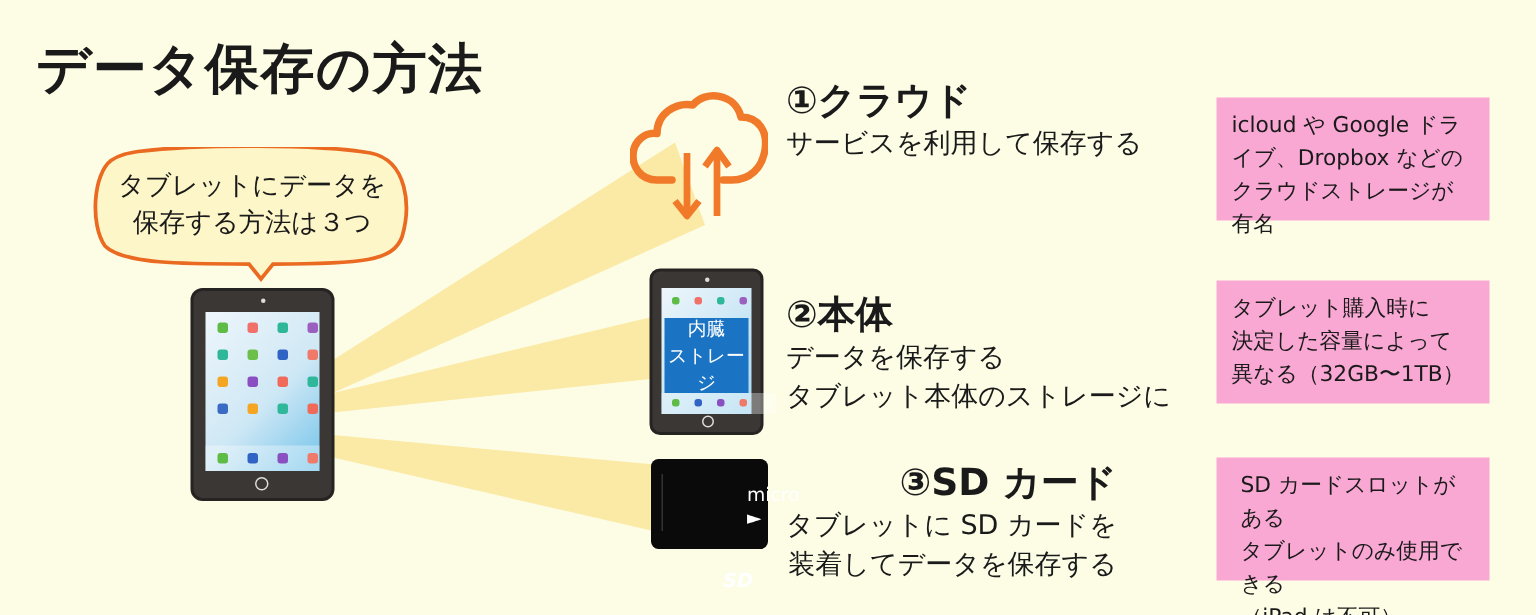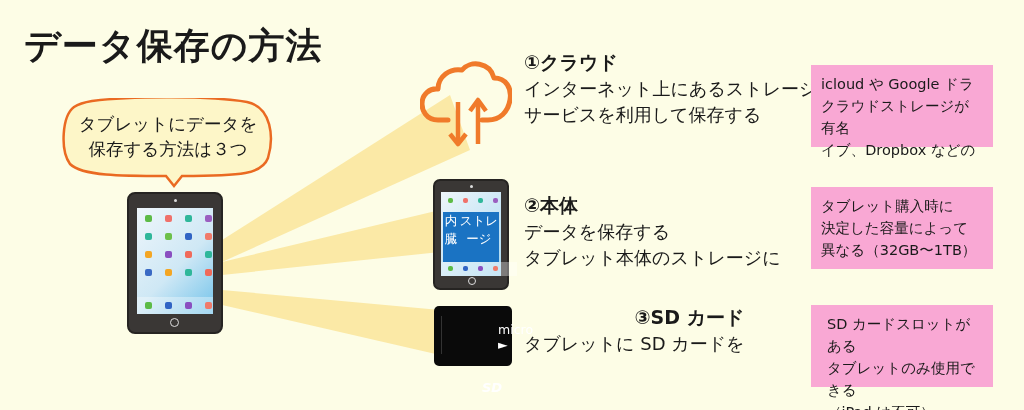--- a/index.html
+++ b/index.html
@@ -22,26 +22,26 @@
   .cloud{left:420px;top:58px;width:92px;height:92px;}
   .tab2{left:433px;top:179px;width:76px;height:111px;background:#3a3735;border-radius:7px;border:2px solid #262422;box-sizing:border-box;}
   .tab2 .screen{position:absolute;left:6px;top:11px;width:60px;height:84px;background:linear-gradient(135deg,#eef6fb,#a9d8f0);}
   .tab2 .cam{position:absolute;left:35px;top:4px;width:3px;height:3px;border-radius:50%;background:#ddd;}
   .tab2 .home{position:absolute;left:33px;top:96px;width:8px;height:8px;border-radius:50%;border:1.5px solid #ddd;box-sizing:border-box;}
   .tab2 .apps{left:7px;top:6px;grid-template-columns:repeat(4,5px);grid-gap:0 10px;}
   .tab2 .app{width:5px;height:5px;}
   .tab2 .dock .apps{top:4px;}
   .tab2 .dock{height:14px;}
   .storage-label{position:absolute;left:2px;top:20px;width:56px;height:50px;background:#1a73c3;color:#fff;
-       font-size:12.5px;line-height:18px;text-align:center;display:flex;justify-content:center;}
+       font-size:12.5px;line-height:18px;text-align:center;display:flex;flex-direction:column;justify-content:center;}
   .sdcard{left:434px;top:306px;width:78px;height:60px;background:#0a0a0a;border-radius:5px;}
   .sdcard .notch{position:absolute;left:-1px;top:10px;width:8px;height:38px;border-right:1px solid #333;border-radius:0 0 0 0;}
   .sd-micro{position:absolute;left:24px;top:16px;color:#fff;font-size:12.5px;margin-left:40px;}
   .sd-sd{position:absolute;left:48px;top:30px;color:#fff;font-size:13px;font-weight:bold;font-style:italic;margin-top:44px;}
-  .method-title{font-size:19px;font-weight:bold;}
+  .method-title{font-size:25px;font-weight:bold;}
   .method-desc{font-size:18px;line-height:26px;}
   .m1{left:524px;top:50px;} .m2{left:524px;top:193px;} .m3{left:524px;top:305px;text-align:right;}
   .note{background:#f9a8d4;font-size:14.5px;line-height:22px;padding:8px 10px;box-sizing:border-box;width:182px;}
   .n1{left:811px;top:65px;height:82px;}
   .n2{left:811px;top:187px;height:82px;}
   .n3{left:811px;top:305px;height:82px;padding-left:16px;}
 </style>
 </head>
 <body>
 
@@ -99,27 +99,26 @@
 <svg class="abs cloud" viewBox="0 0 92 92">
   <path d="M28,62 L18,62 C6,62 2,52 2,46 C2,36 10,30 18,31 C18,18 30,10 42,12 C50,2 70,4 74,20 C86,20 92,30 90,42 C88,54 80,62 68,62 L62,62" fill="none" stroke="#f07a2a" stroke-width="5" stroke-linecap="round" stroke-linejoin="round"></path>
   <line x1="38" y1="44" x2="38" y2="84" stroke="#f07a2a" stroke-width="4.5"></line>
   <polyline points="30,76 38,86 46,76" fill="none" stroke="#f07a2a" stroke-width="4.5" stroke-linejoin="round"></polyline>
   <line x1="58" y1="86" x2="58" y2="44" stroke="#f07a2a" stroke-width="4.5"></line>
   <polyline points="50,53 58,42 66,53" fill="none" stroke="#f07a2a" stroke-width="4.5" stroke-linejoin="round"></polyline>
 </svg>
 
 <div class="abs m1">
   <div class="method-title">①クラウド</div>
-  <div class="method-desc">インターネット上にあるストレージ</div>
   <div class="method-desc">サービスを利用して保存する</div>
 </div>
 <div class="abs note n1">
   <div>icloud や Google ドラ</div>
+  <div>イブ、Dropbox などの</div>
   <div>クラウドストレージが有名</div>
-  <div>イブ、Dropbox などの</div>
 </div>
 
 <div class="abs tab2">
   <div class="cam"></div>
   <div class="screen">
     <div class="apps">
       <div class="app" style="background:#5dbb46"></div>
         <div class="app" style="background:#f0716a"></div>
         <div class="app" style="background:#2fb79a"></div>
         <div class="app" style="background:#9b5fc0"></div>
@@ -153,18 +152,19 @@
 
 <div class="abs sdcard">
   <div class="notch"></div>
   <div class="sd-micro">micro ►</div>
   <div class="sd-sd">SD</div>
 </div>
 
 <div class="abs m3">
   <div class="method-title">③SD カード</div>
   <div class="method-desc">タブレットに SD カードを</div>
+  <div class="method-desc">装着してデータを保存する</div>
 </div>
 <div class="abs note n3">
   <div>SD カードスロットがある</div>
   <div>タブレットのみ使用できる</div>
   <div>（iPad は不可）</div>
 </div>
 
 </body></html>

